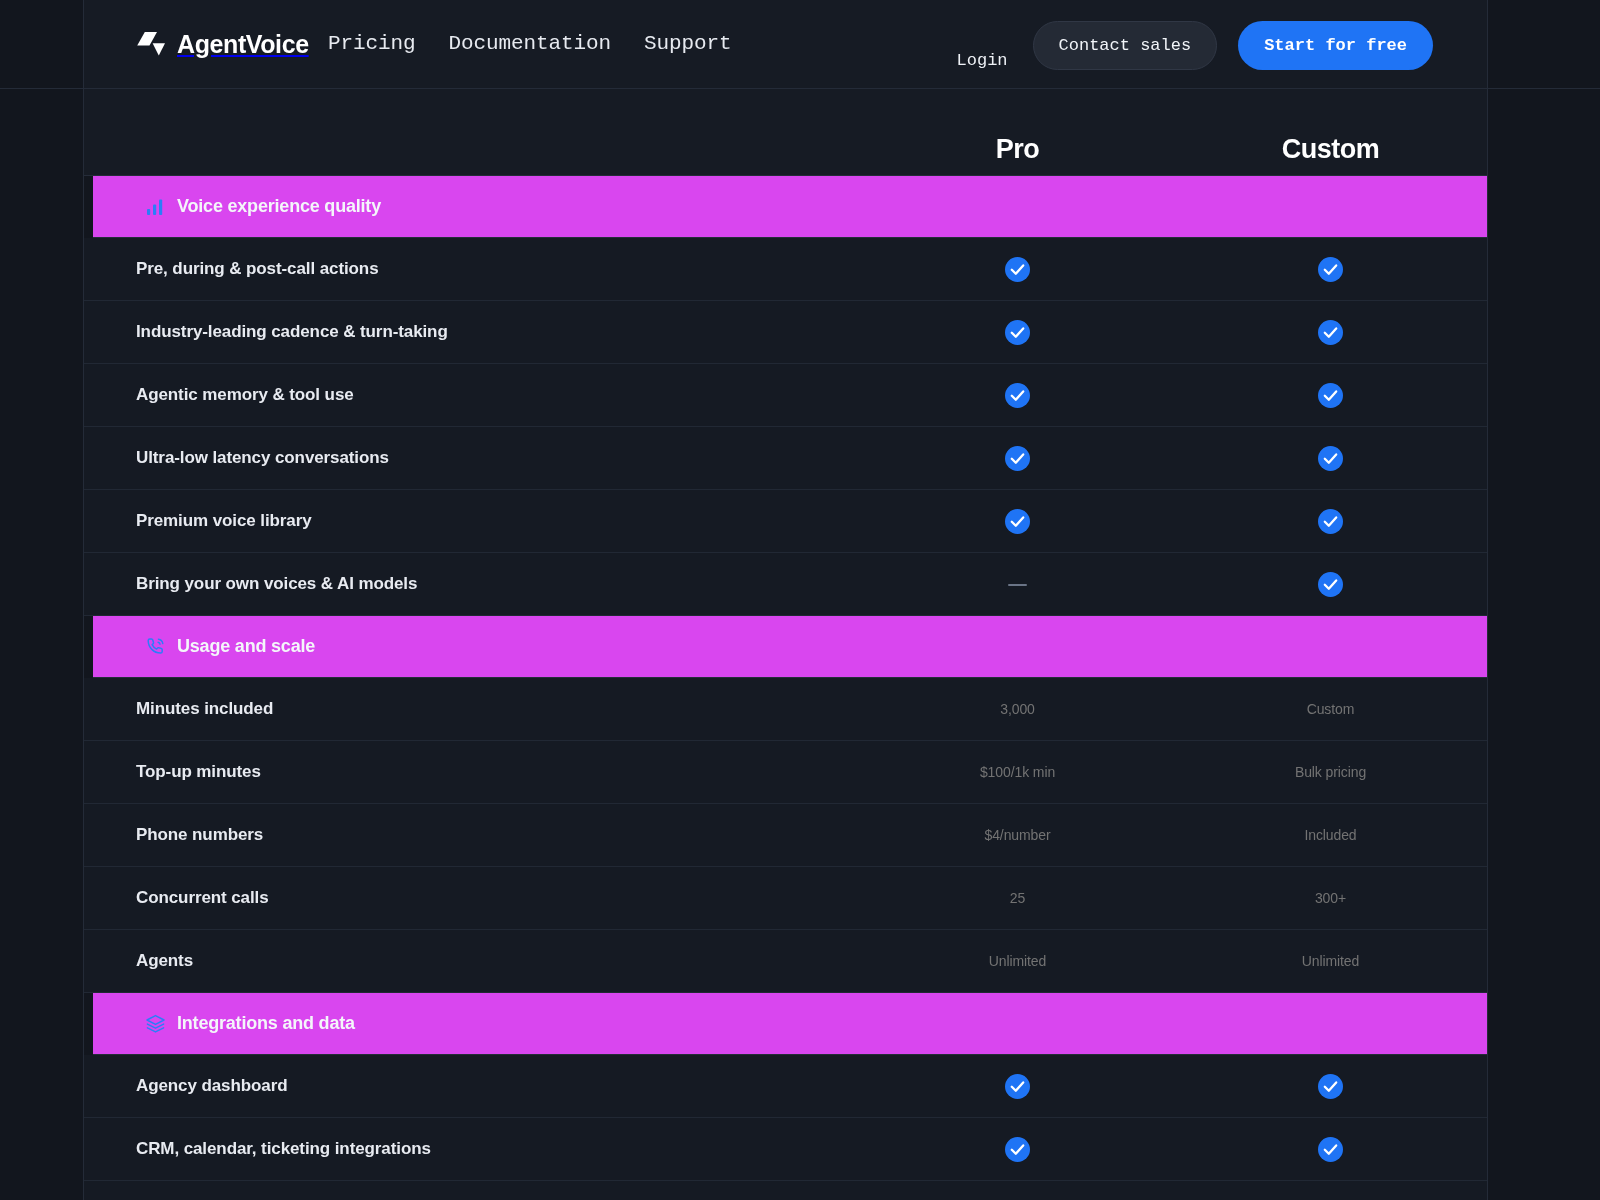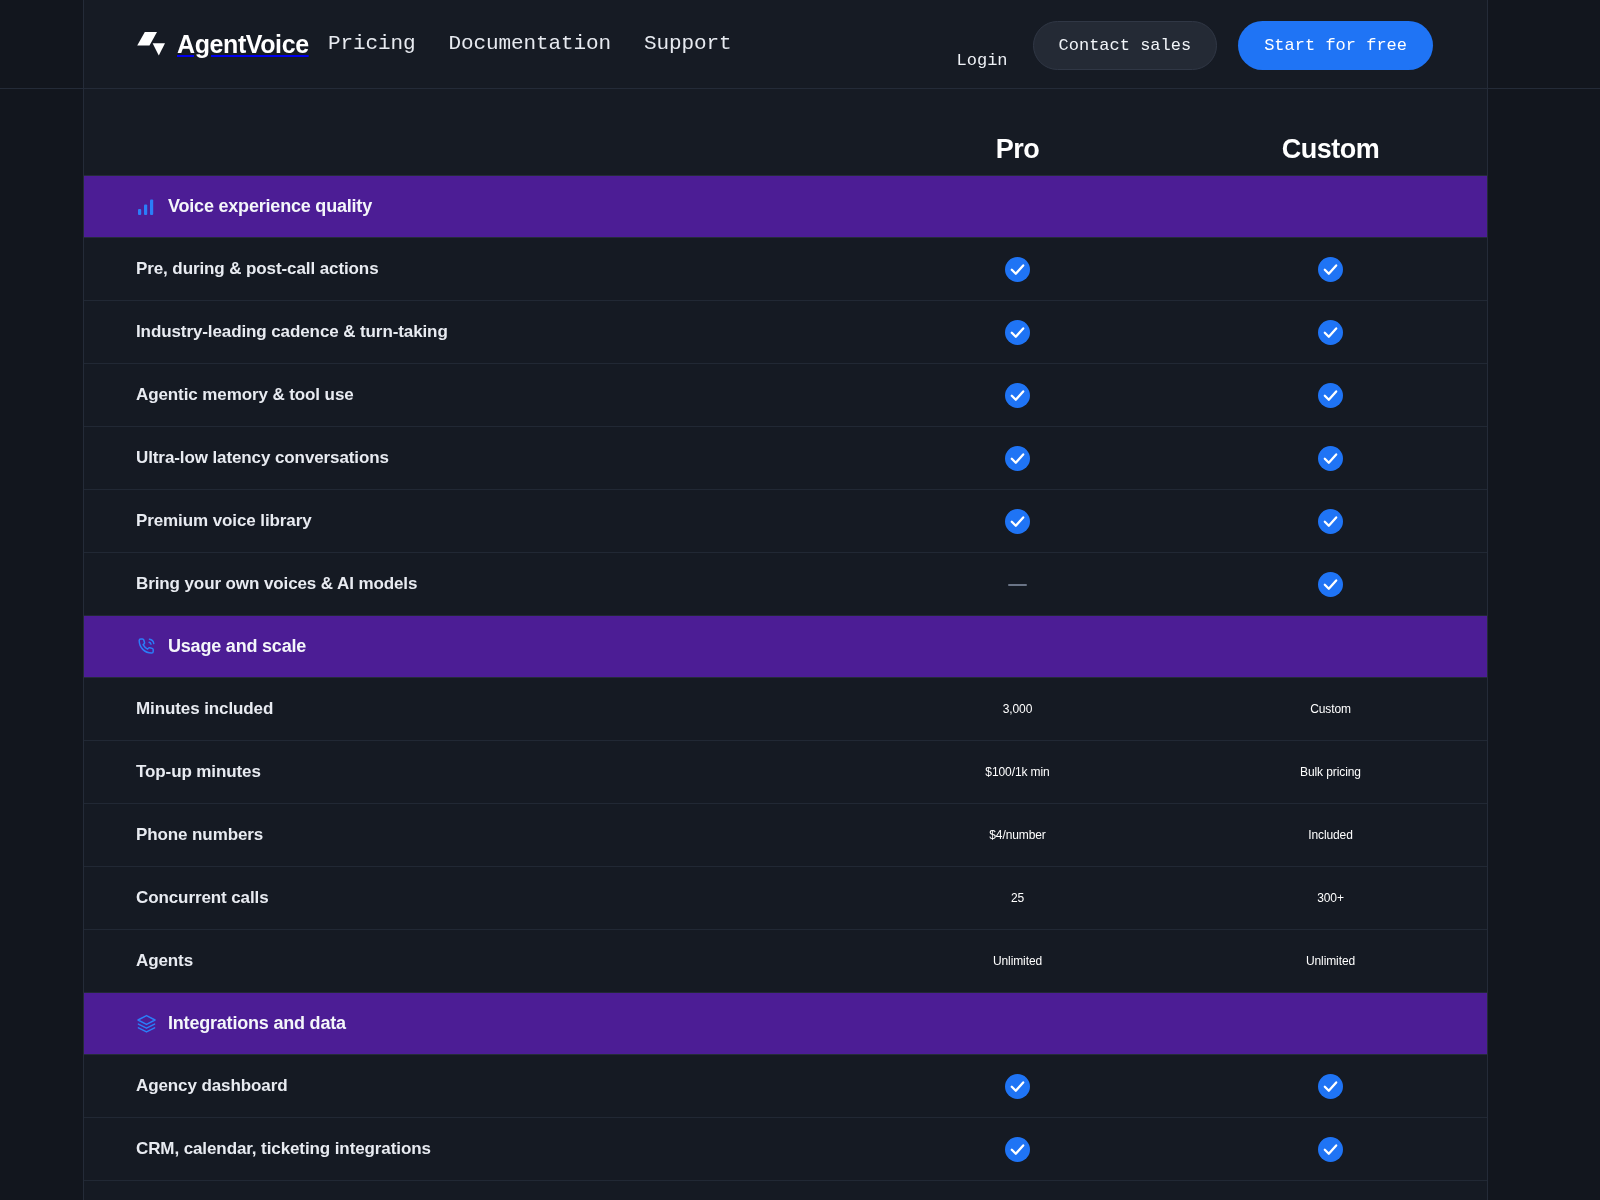--- a/index.html
+++ b/index.html
@@ -116,21 +116,21 @@
   .btn-secondary {
     background: #242a35;
     color: #f2f5f9;
     padding: 15px 25px;
     border: 1px solid #303745;
   }
   .btn-primary {
     background: #1f74f5;
     color: #ffffff;
     padding: 16px 26px;
-    font-weight: 400;
+    font-weight: 700;
   }
 
   
   .table-wrap {
     position: relative;
     width: 1600px;
     height: 1111px;
     background: #12161e;
   }
   .table-rail-left {
@@ -176,22 +176,23 @@
     font-size: 27px;
     font-weight: 700;
     color: #ffffff;
     letter-spacing: -0.5px;
     margin-top: 34px;
   }
 
   
   .section-row {
     height: 62px;
-    background: #4c1d95;
+    background: #d946ef;
     border-bottom: 1px solid #252c39;
+    margin-left: 9px;
   }
   .section-inner {
     display: flex;
     align-items: center;
     gap: 11px;
     padding-left: 52px;
   }
   .section-icon {
     width: 21px;
     height: 21px;
@@ -211,22 +212,22 @@
     background: #151a23;
     border-bottom: 1px solid #212834;
   }
   .feature-name {
     font-size: 17px;
     color: #e8ebf1;
     letter-spacing: -0.1px;
     font-weight: 700;
   }
   .cell-value {
-    font-size: 12px;
-    color: #ffffff;
+    font-size: 14px;
+    color: #737373;
     letter-spacing: -0.1px;
   }
 
   .check {
     display: inline-block;
     width: 25px;
     height: 25px;
     vertical-align: middle;
   }
   .dash {

